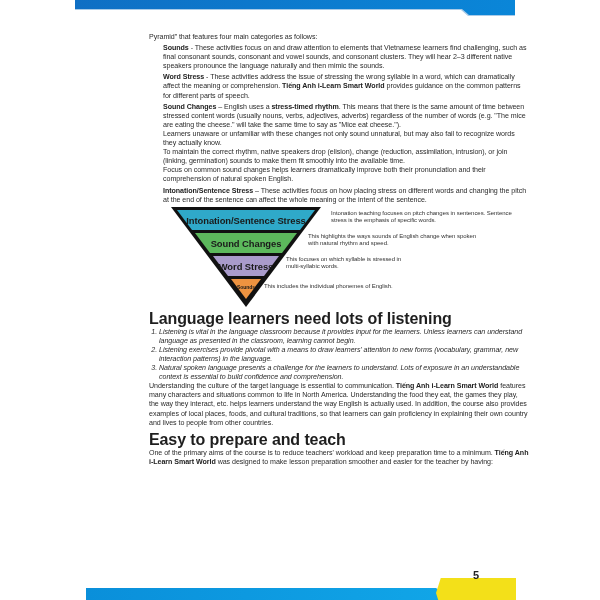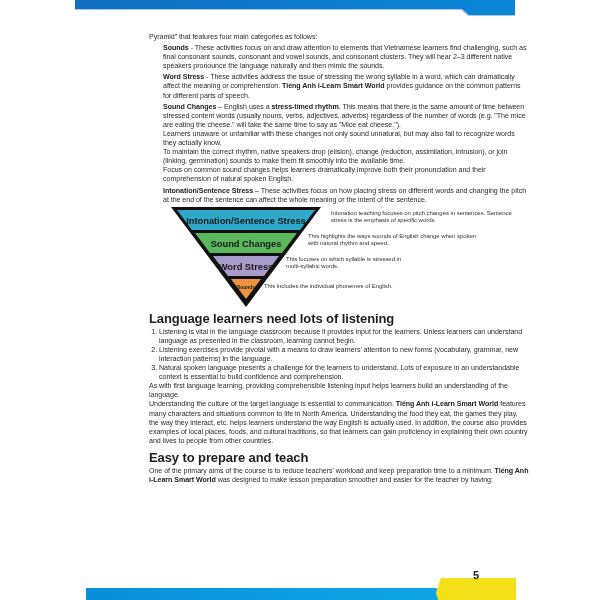--- a/index.html
+++ b/index.html
@@ -21,25 +21,25 @@
   .cat { padding-left: 14px; margin-bottom: 2px !important; }
   .cat b, .inline-b { font-weight: bold; color: #222; }
   .pyramid {
     position: relative; width: 380px; height: 100px; margin: 2px 0 4px -8px;
   }
   .pyramid svg { position: absolute; left: 30px; top: 0; }
   .pyr-note {
     position: absolute; font-size: 6px; line-height: 7.6px; color: #333;
   }
   h2 {
-    margin: 6px 0 3px 0; font-size: 13px; line-height: 12px; font-weight: bold; color: #1e1e1e;
+    margin: 6px 0 3px 0; font-size: 16px; line-height: 12px; font-weight: bold; color: #1e1e1e;
     letter-spacing: -0.1px;
   }
   ol { margin: 0; padding-left: 10px; }
-  ol li { padding-left: 0px; }
+  ol li { padding-left: 0px; font-style: italic; }
   .bottom-bar {
     position: absolute; left: 86px; top: 578px; width: 430px; height: 22px;
   }
 </style>
 </head>
 <body>
 
 <svg class="top-banner" width="440" height="18" viewBox="0 0 440 18">
   <defs>
     <linearGradient id="tb" x1="0" y1="0" x2="1" y2="0">
@@ -95,21 +95,20 @@
     <div class="pyr-note" style="left:145px; top:49px; width:130px;">This focuses on which syllable is stressed in multi-syllabic words.</div>
     <div class="pyr-note" style="left:123px; top:76px; width:200px;">This includes the individual phonemes of English.</div>
   </div>
 
   <h2>Language learners need lots of listening</h2>
   <ol>
     <li>Listening is vital in the language classroom because it provides input for the learners. Unless learners can understand language as presented in the classroom, learning cannot begin.</li>
     <li>Listening exercises provide pivotal with a means to draw learners' attention to new forms (vocabulary, grammar, new interaction patterns) in the language.</li>
     <li>Natural spoken language presents a challenge for the learners to understand. Lots of exposure in an understandable context is essential to build confidence and comprehension.</li>
   </ol>
-  <p>As with first language learning, providing comprehensible listening input helps learners build an understanding of the language.</p>
 
   <p><span>Understanding the culture of the target language is essential to communication. </span><b class="inline-b">Tiếng Anh i-Learn Smart World</b><span> features many characters and situations common to life in North America. Understanding the food they eat, the games they play, the way they interact, etc. helps learners understand the way English is actually used. In addition, the course also provides examples of local places, foods, and cultural traditions, so that learners can gain proficiency in explaining their own country and lives to people from other countries.</span></p>
 
   <h2>Easy to prepare and teach</h2>
   <p><span>One of the primary aims of the course is to reduce teachers' workload and keep preparation time to a minimum. </span><b class="inline-b">Tiếng Anh i-Learn Smart World</b><span> was designed to make lesson preparation smoother and easier for the teacher by having:</span></p>
 </div>
 
 <svg class="bottom-bar" width="430" height="22" viewBox="0 0 430 22">
   <defs>
     <linearGradient id="bb" x1="0" y1="0" x2="1" y2="0">

